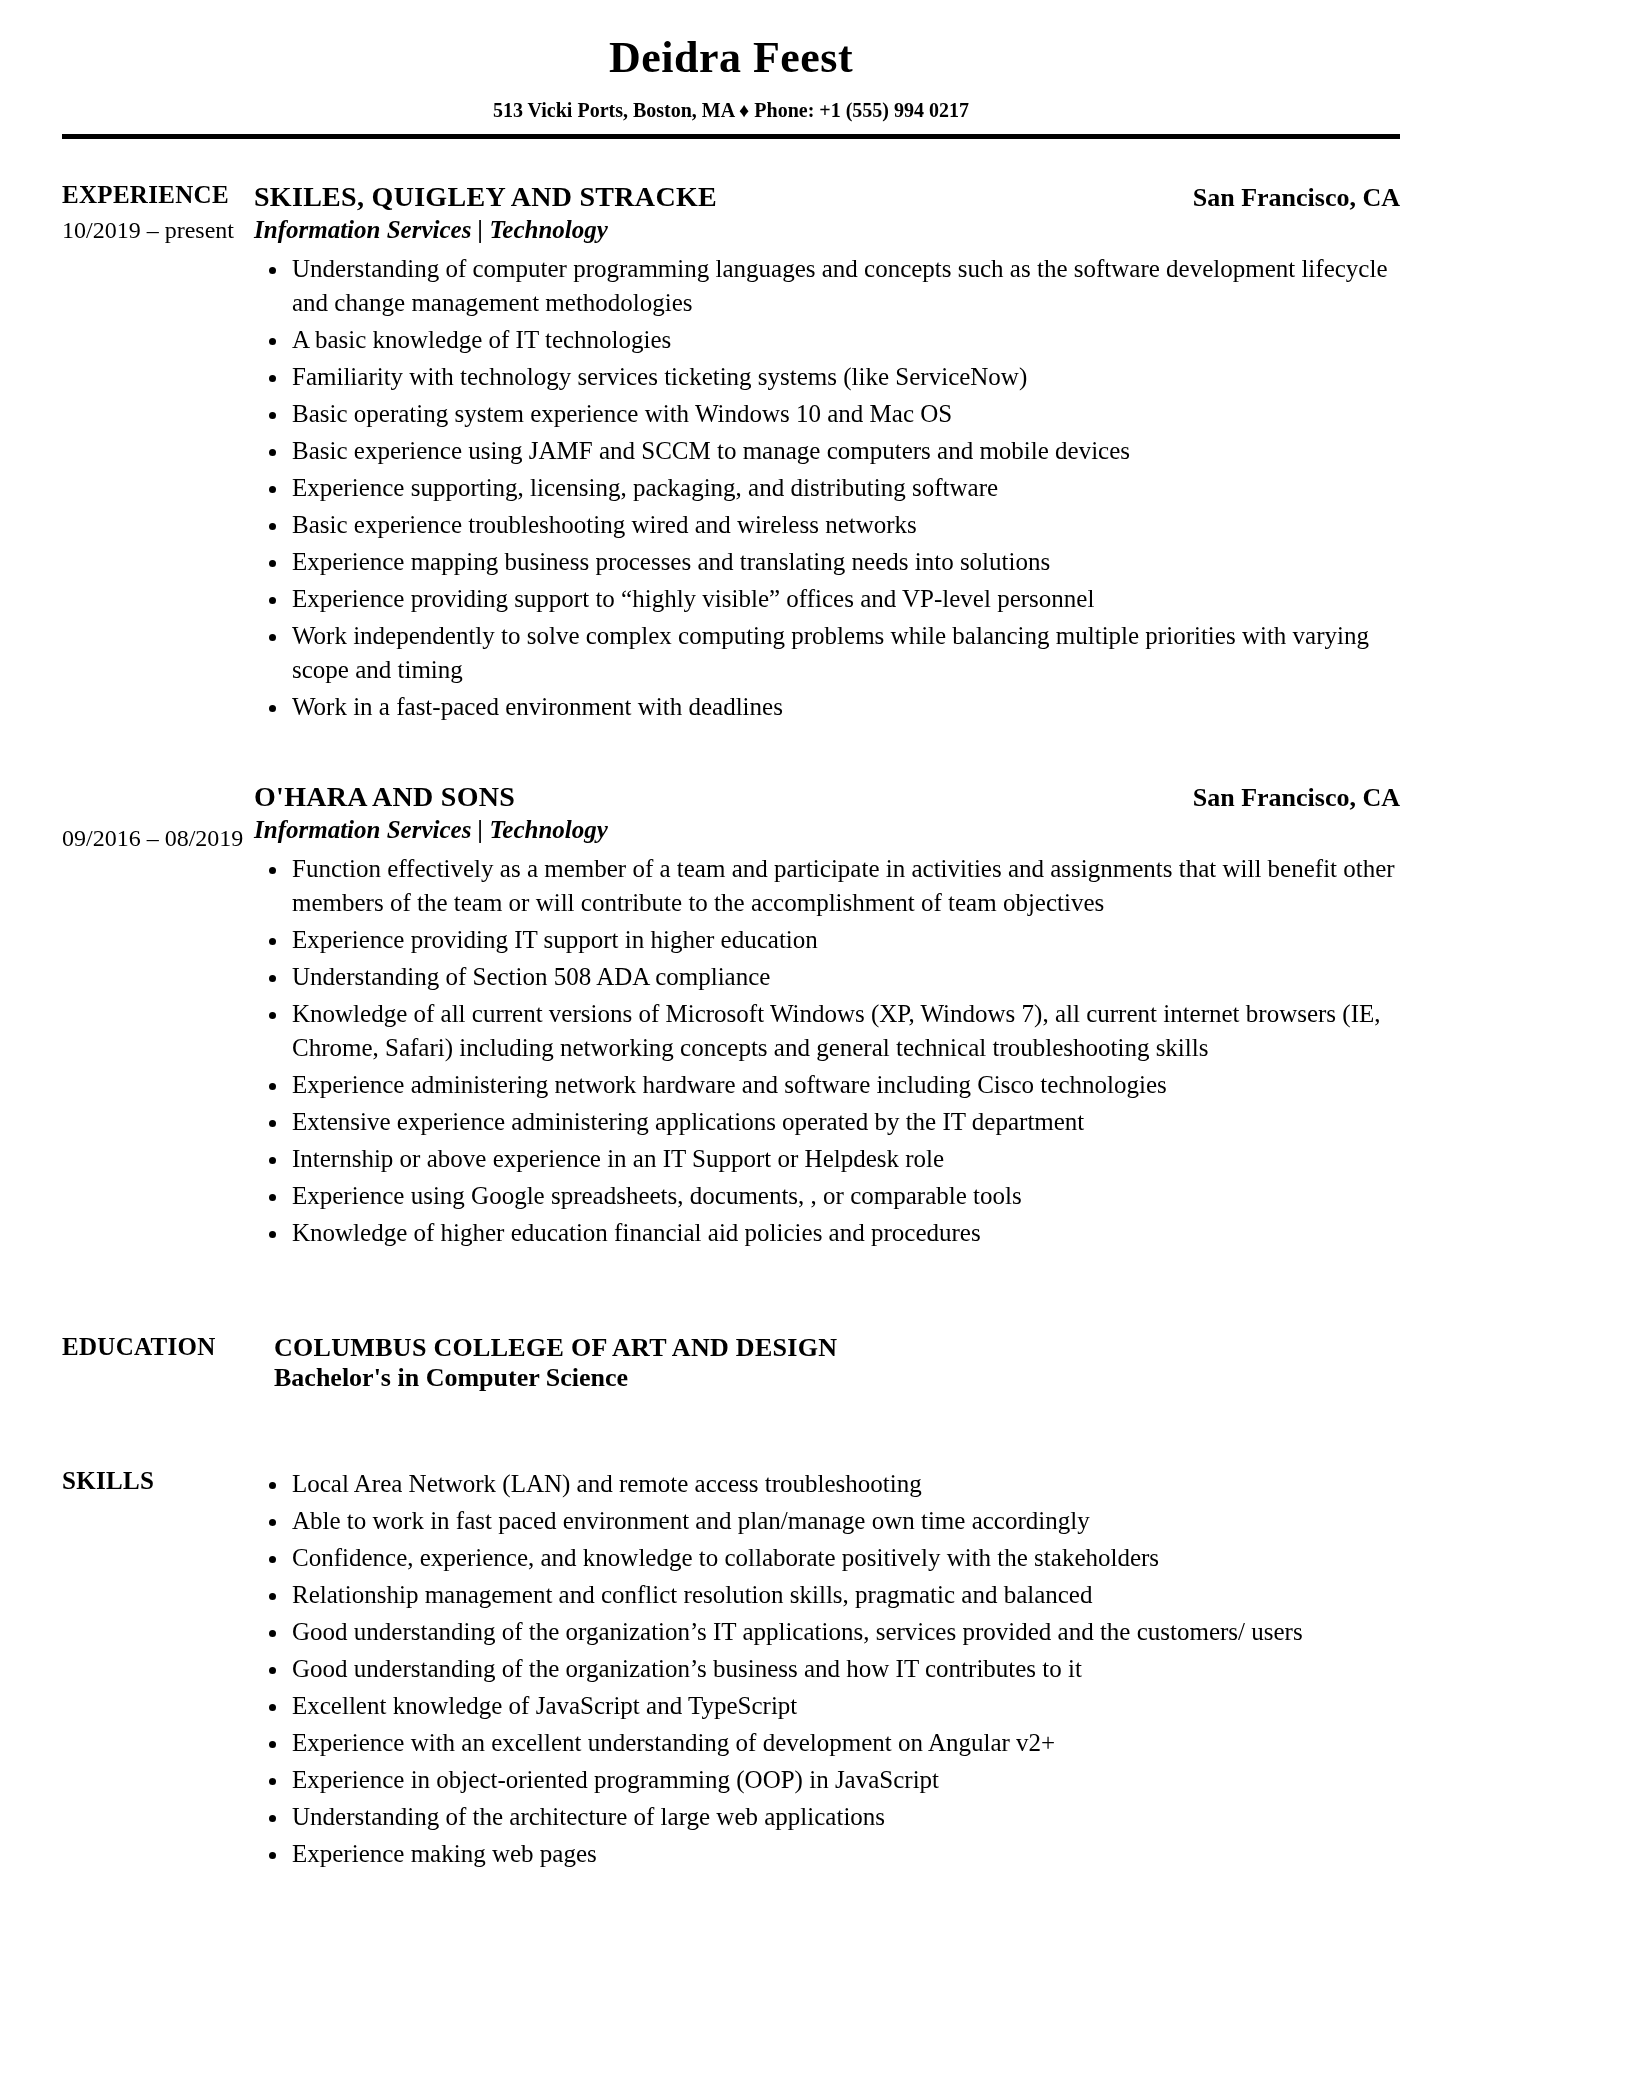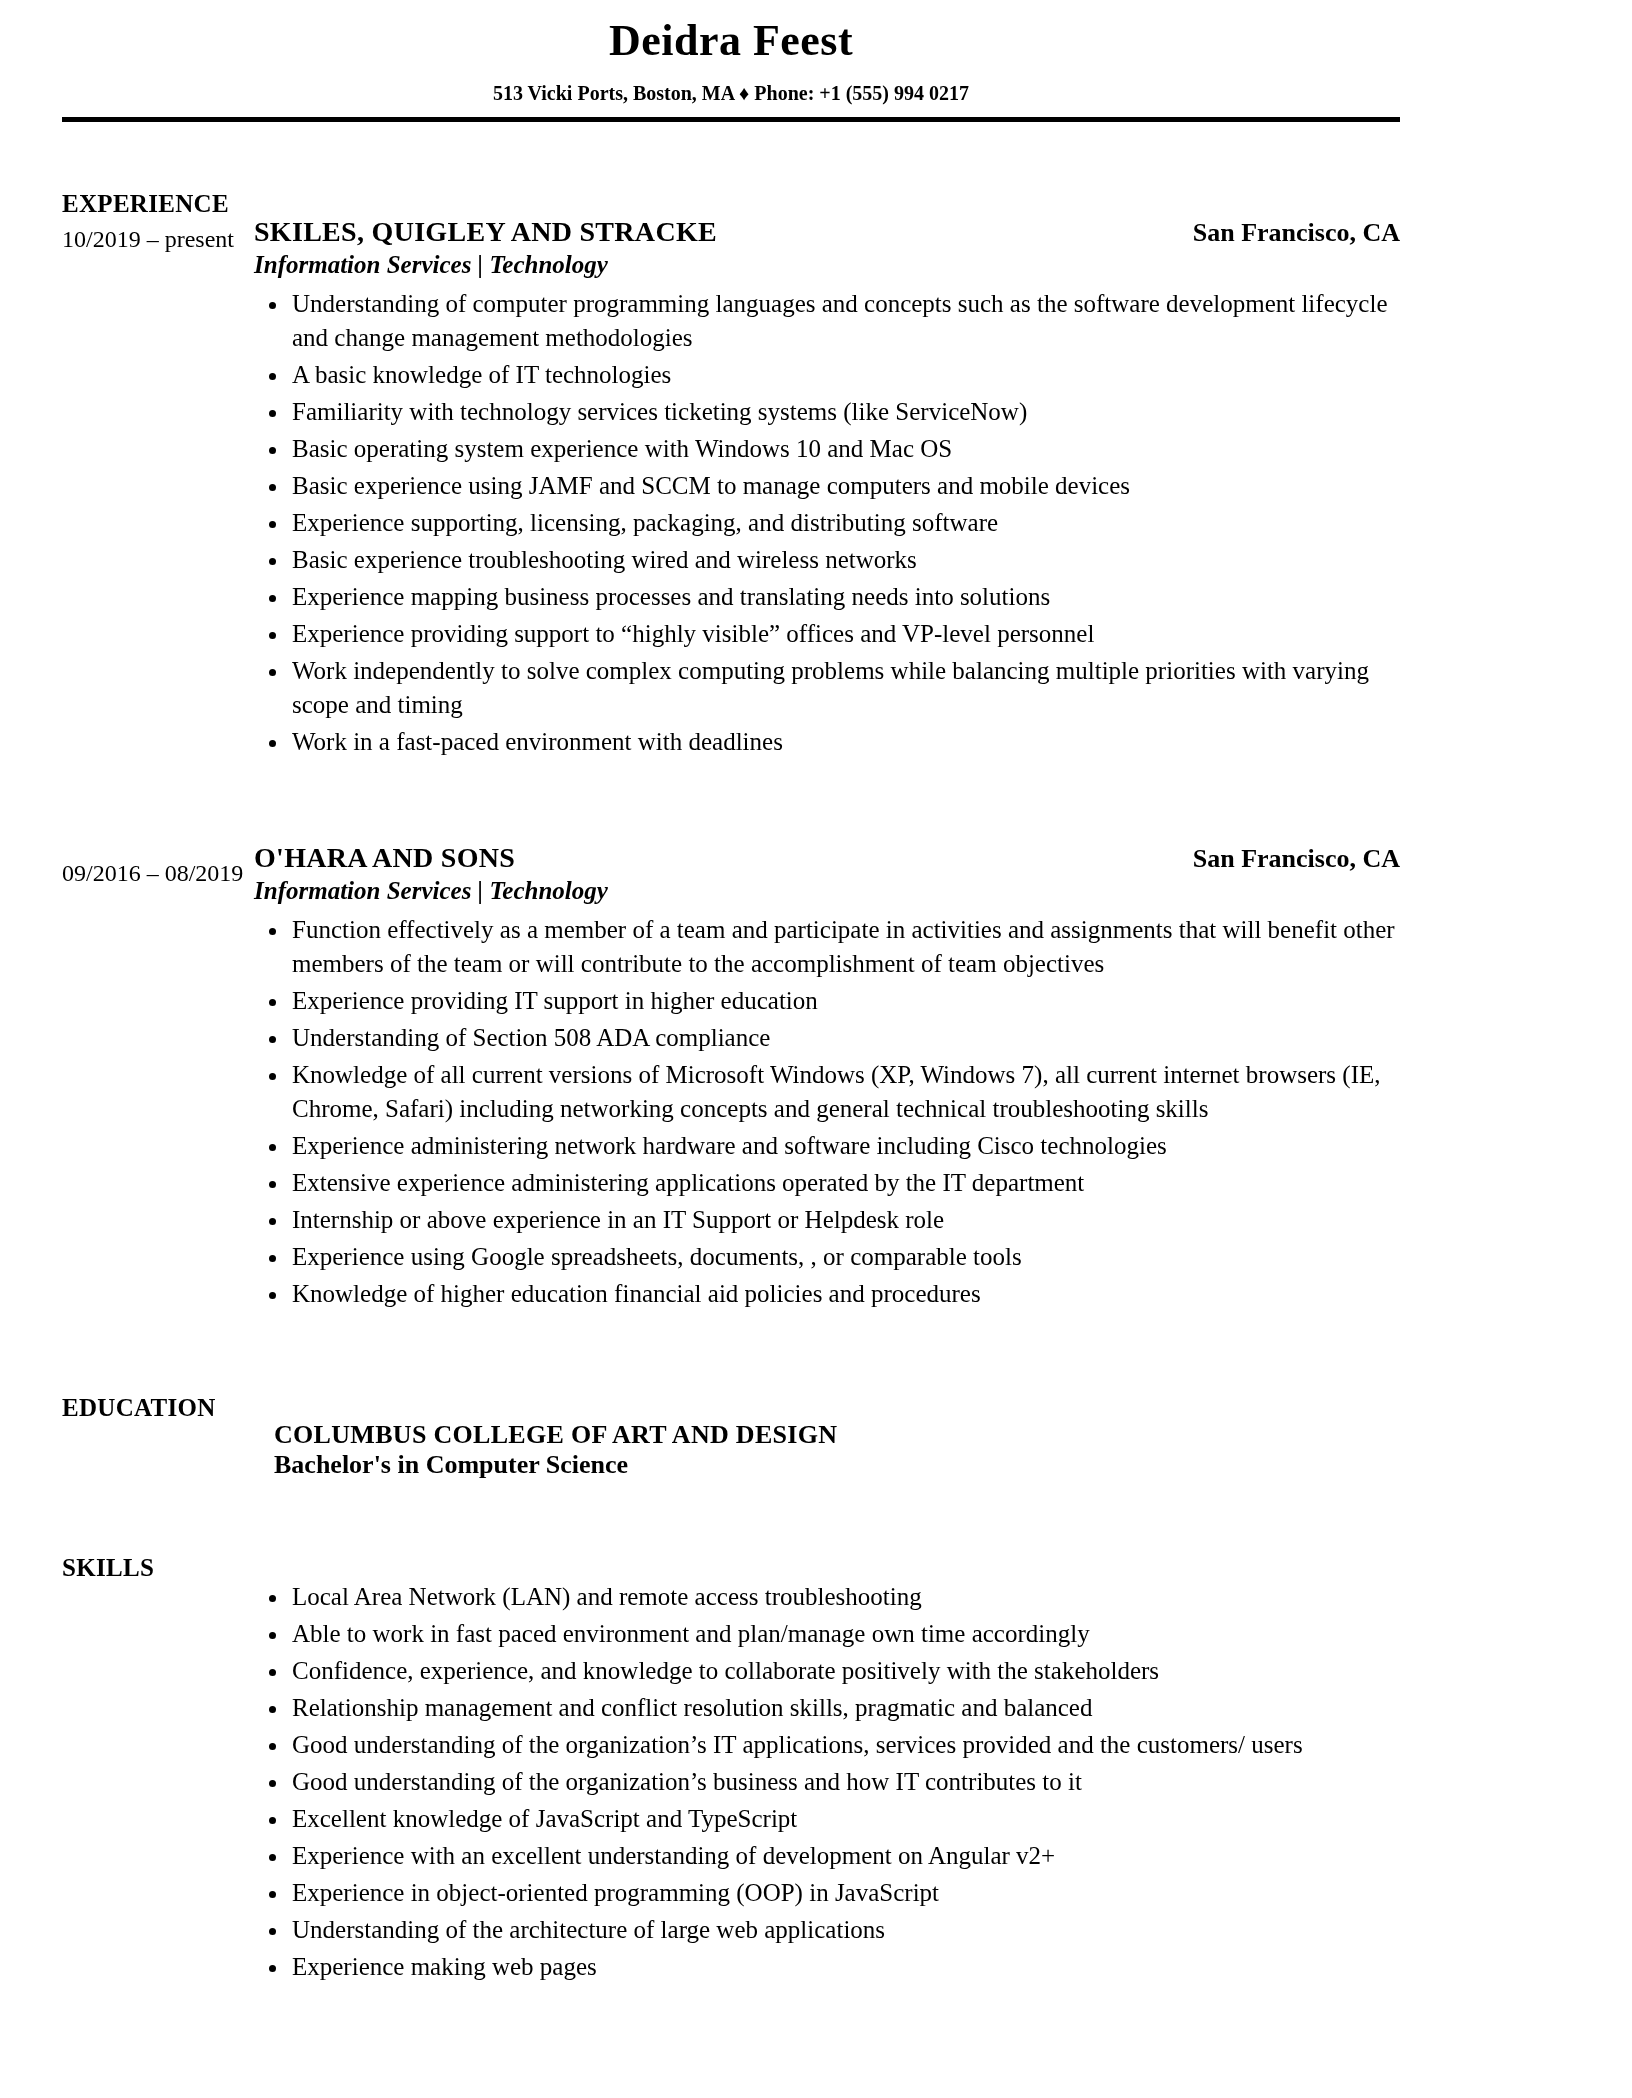--- a/index.html
+++ b/index.html
@@ -6,21 +6,21 @@
     margin: 0;
     padding: 0;
     background: #ffffff;
     color: #000000;
     font-family: "Liberation Serif", serif;
   }
   .page {
     width: 1462px;
     min-height: 2098px;
     box-sizing: border-box;
-    padding: 9px 62px 60px 62px;
+    padding: 26px 62px 60px 62px;
     background: #ffffff;
   }
   
   .resume-header {
     text-align: center;
     border-bottom: 5px solid #000000;
     padding-bottom: 12px;
   }
   .name {
     font-size: 44px;
@@ -38,21 +38,20 @@
     align-items: flex-start;
   }
   .left-col {
     width: 192px;
     flex: none;
     box-sizing: border-box;
   }
   .content-col {
     flex: 1;
     min-width: 0;
-    margin-top: 26px;
   }
   .section-label {
     font-size: 25px;
     font-weight: bold;
     letter-spacing: 0.3px;
   }
   .dates {
     font-size: 24px;
     margin-top: 8px;
   }

